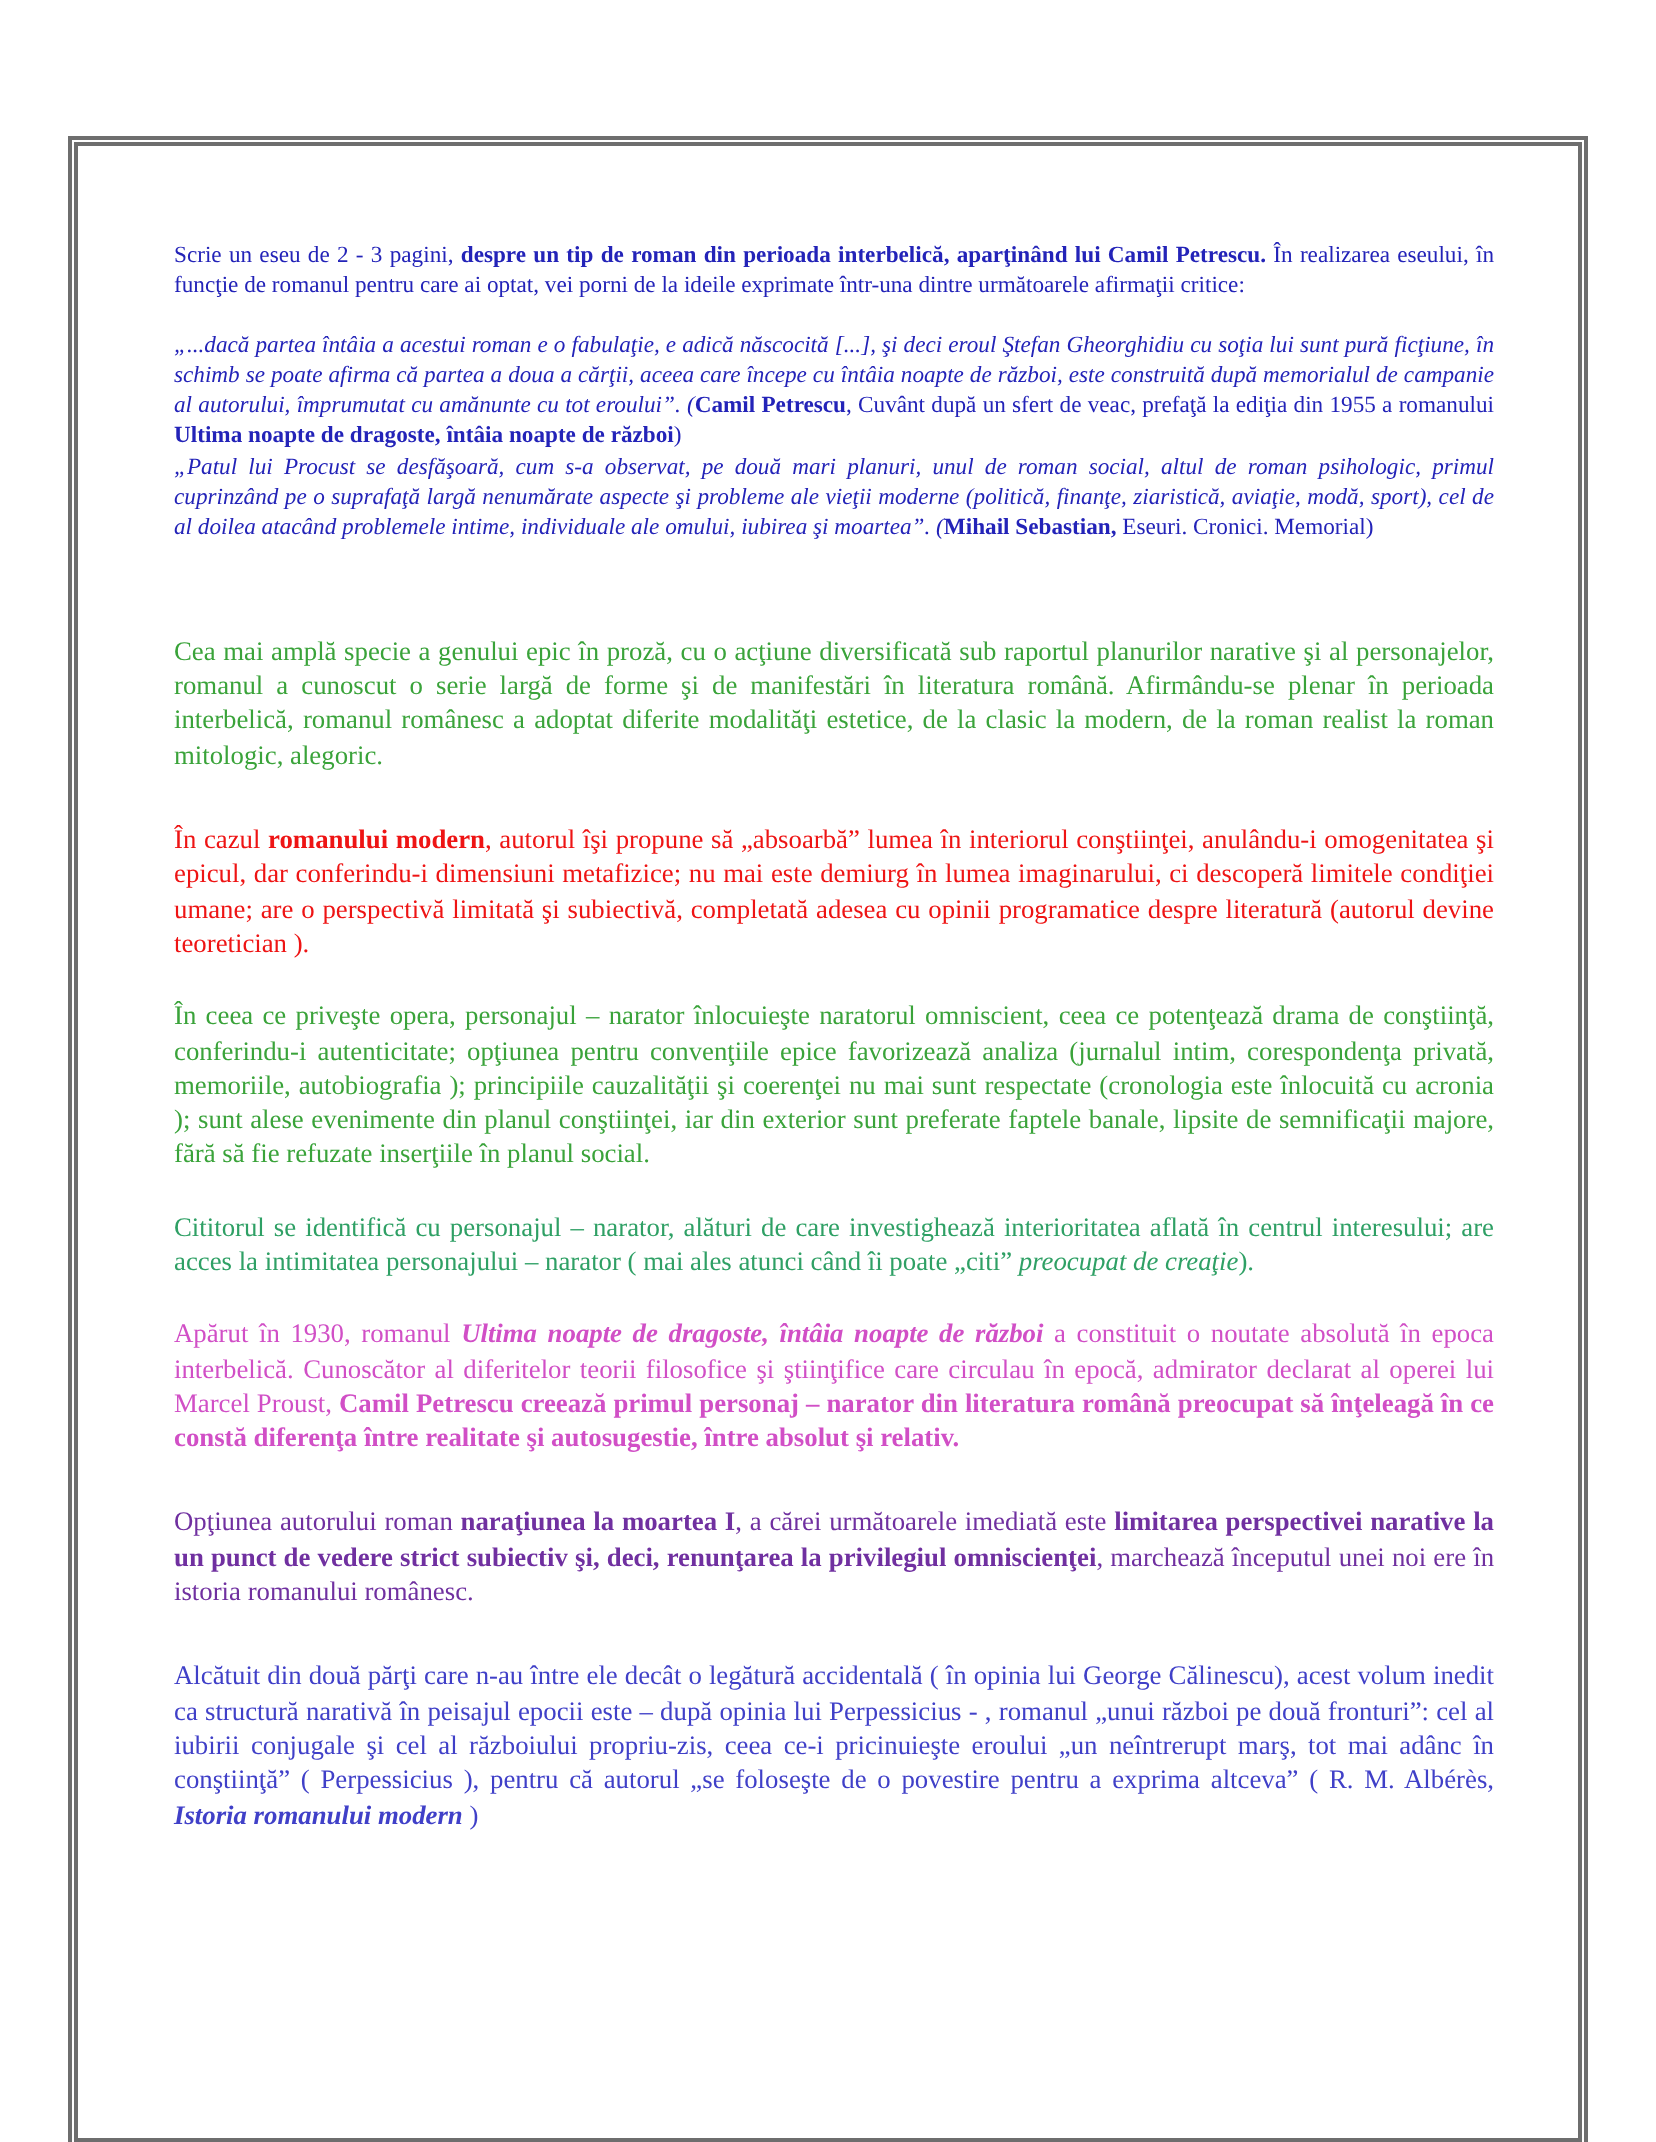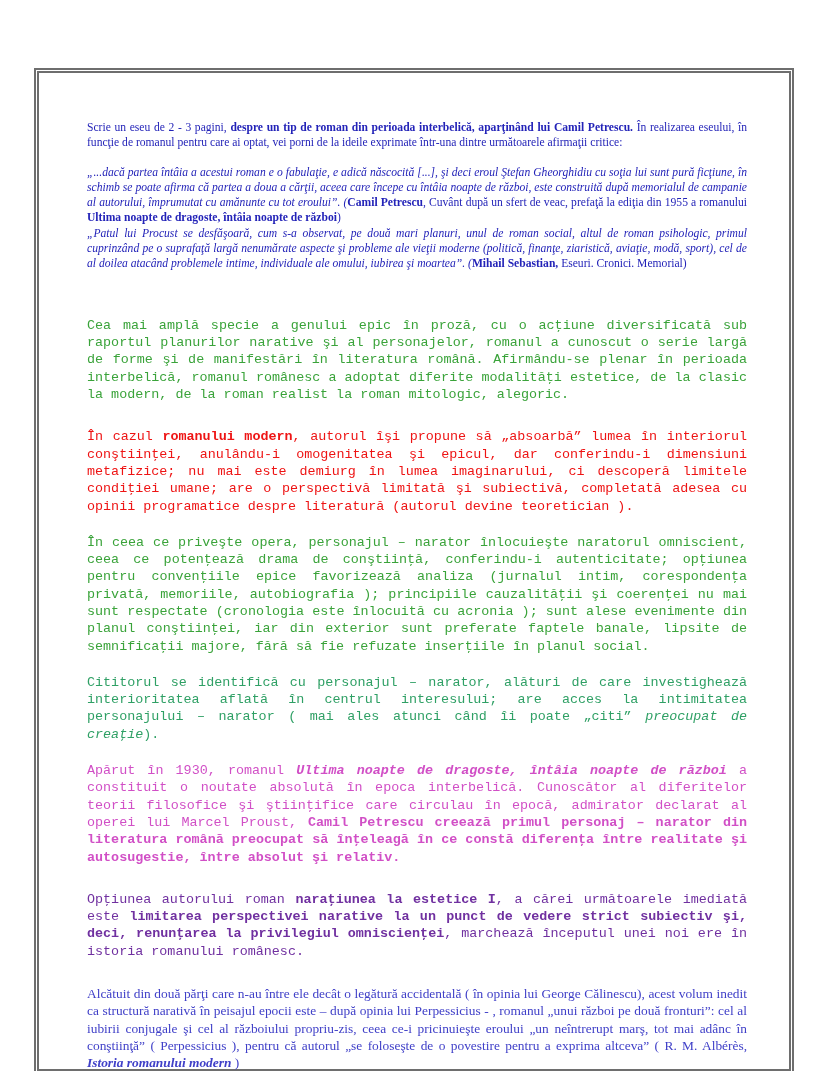--- a/index.html
+++ b/index.html
@@ -35,22 +35,22 @@
   .small {
     font-size: 11.6px;
     line-height: 15.1px;
   }
   .body-text {
     font-size: 13.4px;
     line-height: 17.3px;
   }
   .mb-line { margin-bottom: 15px; }
   .mb-section { margin-bottom: 46px; }
-  .mb-para { margin-bottom: 19px; font-family: Liberation Mono, monospace; }
-  .mb-para-lg { margin-bottom: 25px; font-family: Liberation Mono, monospace; }
+  .mb-para { margin-bottom: 19px; }
+  .mb-para-lg { margin-bottom: 25px; }
   i, em { font-style: italic; }
   b, strong { font-weight: bold; }
   .bi { font-weight: bold; font-style: italic; }
 </style>
 </head>
 <body>
 
 <div class="frame">
   <div class="content">
 
@@ -64,18 +64,18 @@
     <p class="body-text mb-para-lg" style="color: rgb(58, 163, 58);"><span>Cea mai amplă specie a genului epic în proză, cu o acţiune diversificată sub raportul planurilor narative şi al personajelor, romanul a cunoscut o serie largă de forme şi de manifestări în literatura română. Afirmându-se plenar în perioada interbelică, romanul românesc a adoptat diferite modalităţi estetice, de la clasic la modern, de la roman realist la roman mitologic, alegoric.</span></p>
 
     <p class="body-text mb-para" style="color: rgb(238, 20, 20);"><span>În cazul </span><b>romanului modern</b><span>, autorul îşi propune să „absoarbă” lumea în interiorul conştiinţei, anulându-i omogenitatea şi epicul, dar conferindu-i dimensiuni metafizice; nu mai este demiurg în lumea imaginarului, ci descoperă limitele condiţiei umane; are o perspectivă limitată şi subiectivă, completată adesea cu opinii programatice despre literatură (autorul devine teoretician ).</span></p>
 
     <p class="body-text mb-para" style="color: rgb(58, 163, 58);"><span>În ceea ce priveşte opera, personajul – narator înlocuieşte naratorul omniscient, ceea ce potenţează drama de conştiinţă, conferindu-i autenticitate; opţiunea pentru convenţiile epice favorizează analiza (jurnalul intim, corespondenţa privată, memoriile, autobiografia ); principiile cauzalităţii şi coerenţei nu mai sunt respectate (cronologia este înlocuită cu acronia ); sunt alese evenimente din planul conştiinţei, iar din exterior sunt preferate faptele banale, lipsite de semnificaţii majore, fără să fie refuzate inserţiile în planul social.</span></p>
 
     <p class="body-text mb-para" style="color: rgb(47, 160, 101);"><span>Cititorul se identifică cu personajul – narator, alături de care investighează interioritatea aflată în centrul interesului; are acces la intimitatea personajului – narator ( mai ales atunci când îi poate „citi” </span><i>preocupat de creaţie</i><span>).</span></p>
 
     <p class="body-text mb-para-lg" style="color: rgb(209, 79, 198);"><span>Apărut în 1930, romanul </span><span class="bi">Ultima noapte de dragoste, întâia noapte de război</span><span> a constituit o noutate absolută în epoca interbelică. Cunoscător al diferitelor teorii filosofice şi ştiinţifice care circulau în epocă, admirator declarat al operei lui Marcel Proust, </span><b>Camil Petrescu creează primul personaj – narator din literatura română preocupat să înţeleagă în ce constă diferenţa între realitate şi autosugestie, între absolut şi relativ.</b></p>
 
-    <p class="body-text mb-para-lg" style="color: rgb(112, 48, 160);"><span>Opţiunea autorului roman </span><b>naraţiunea la estetice I</b><span>, a cărei următoarele imediată este </span><b>limitarea perspectivei narative la un punct de vedere strict subiectiv şi, deci, renunţarea la privilegiul omniscienţei</b><span>, marchează începutul unei noi ere în istoria romanului românesc.</span></p>
+    <p class="body-text mb-para-lg" style="color: rgb(112, 48, 160);"><span>Opţiunea autorului roman </span><b>naraţiunea la moartea I</b><span>, a cărei următoarele imediată este </span><b>limitarea perspectivei narative la un punct de vedere strict subiectiv şi, deci, renunţarea la privilegiul omniscienţei</b><span>, marchează începutul unei noi ere în istoria romanului românesc.</span></p>
 
     <p class="body-text" style="color: rgb(64, 64, 200);"><span>Alcătuit din două părţi care n-au între ele decât o legătură accidentală ( în opinia lui George Călinescu), acest volum inedit ca structură narativă în peisajul epocii este – după opinia lui Perpessicius - , romanul „unui război pe două fronturi”: cel al iubirii conjugale şi cel al războiului propriu-zis, ceea ce-i pricinuieşte eroului „un neîntrerupt marş, tot mai adânc în conştiinţă” ( Perpessicius ), pentru că autorul „se foloseşte de o povestire pentru a exprima altceva” ( R. M. Albérès, </span><span class="bi">Istoria romanului modern</span><span> )</span></p>
 
   </div>
 </div>
 
 </body></html>

